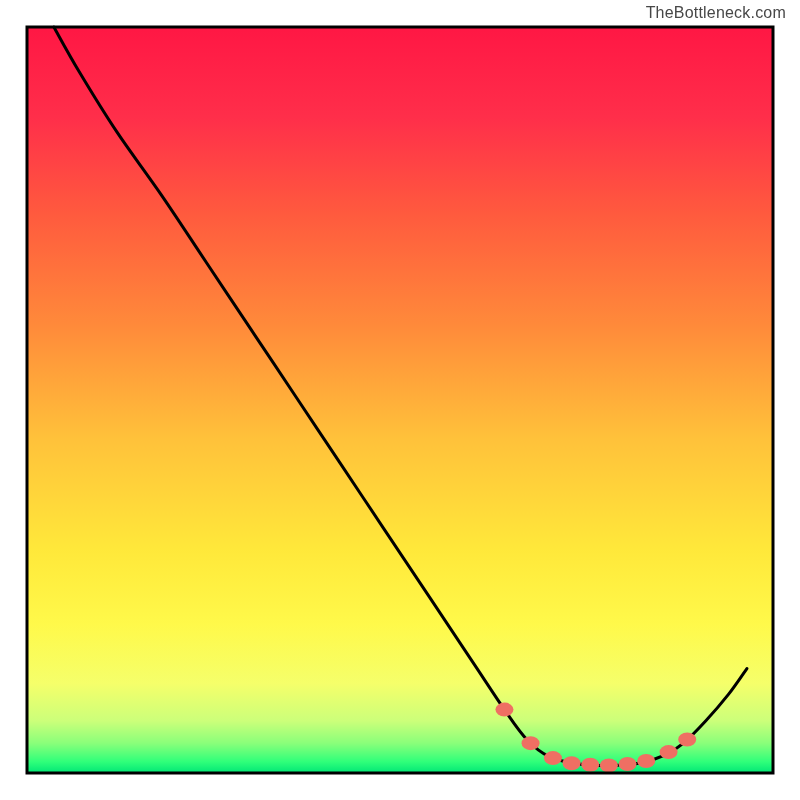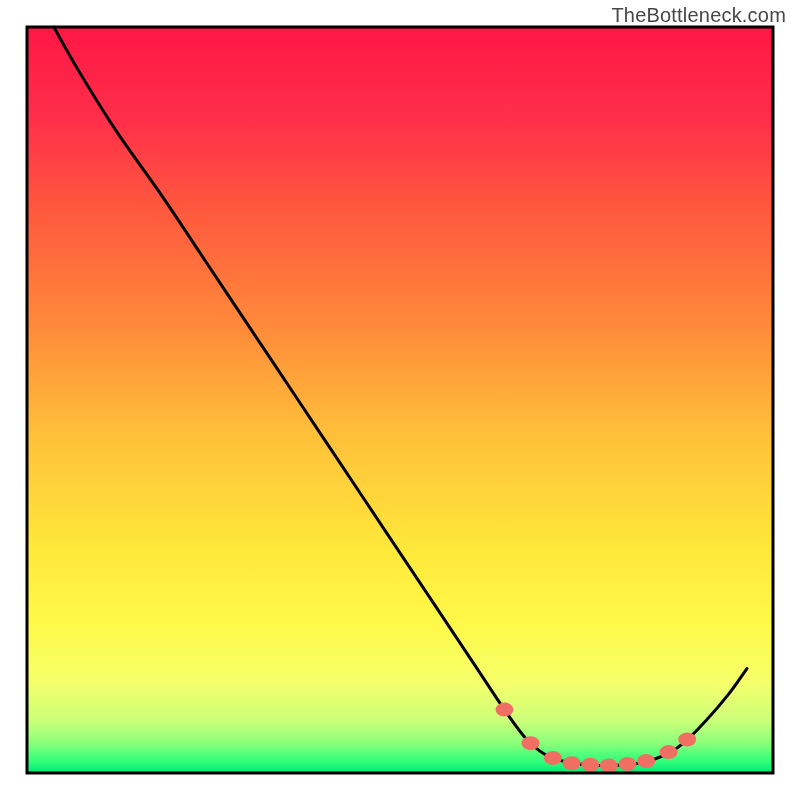--- a/index.html
+++ b/index.html
@@ -12,21 +12,21 @@
   }
   .chart-container {
     position: relative;
     width: 800px;
     height: 800px;
   }
   .watermark {
     position: absolute;
     top: 4px;
     right: 14px;
-    font-size: 20px;
+    font-size: 16px;
     font-weight: 500;
     color: #474747;
     letter-spacing: 0.2px;
     z-index: 10;
   }
   svg {
     display: block;
   }
 </style>
 </head>

